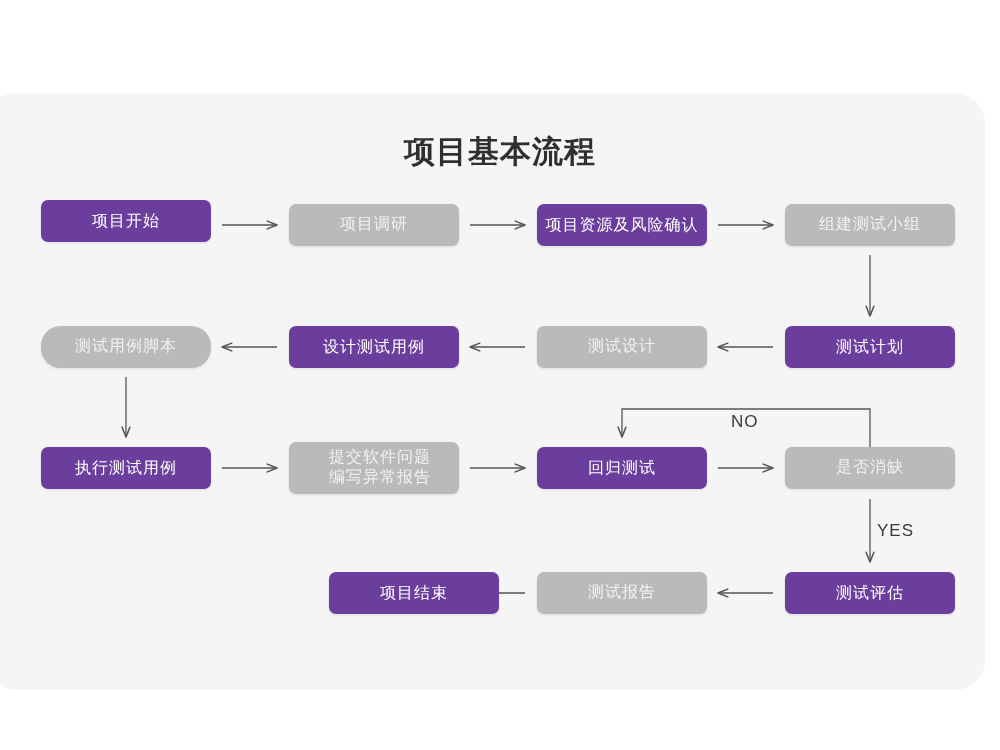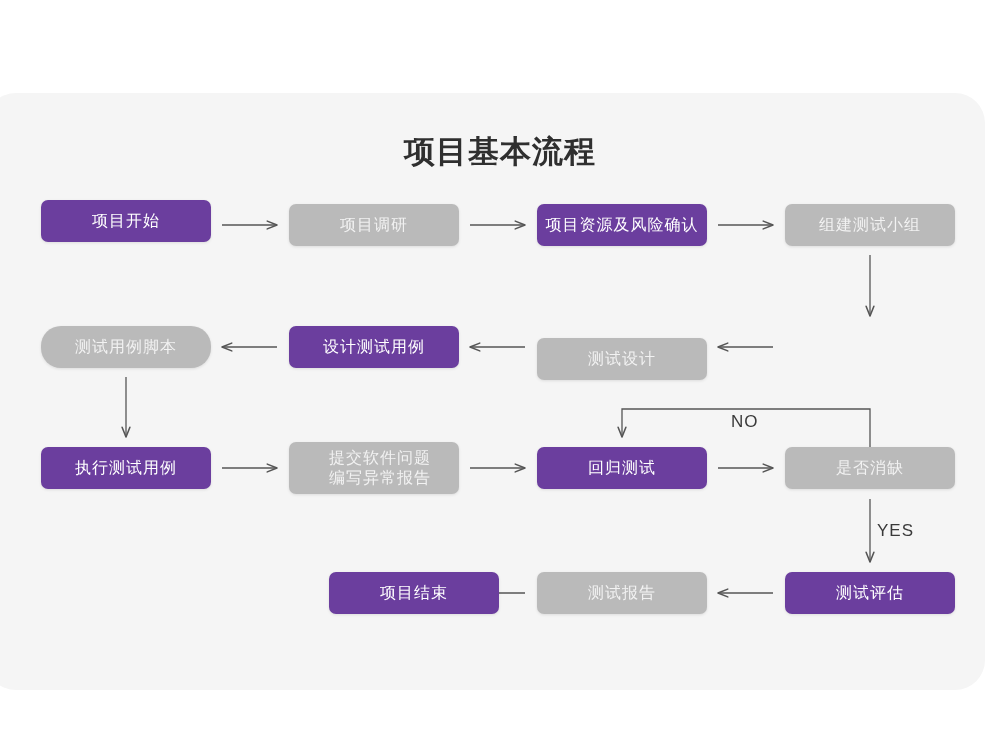--- a/index.html
+++ b/index.html
@@ -70,20 +70,21 @@
     box-shadow: 0 1px 3px rgba(0,0,0,0.10);
     white-space: pre-line;
   }
   .node.purple {
     background: #6b3e9e;
     color: #ffffff;
   }
   .node.gray {
     background: #bababa;
     color: #f2f2f2;
+    font-family: Liberation Mono, monospace;
   }
   .node.tall {
     height: 52px;
     padding-left: 12px;
   }
   .edge-label {
     position: absolute;
     font-size: 17px;
     color: #3a3a3a;
     letter-spacing: 1px;
@@ -129,21 +130,22 @@
     <line x1="773" y1="593" x2="718" y2="593" stroke="#555555" stroke-width="1.3" marker-end="url(#arrowhead)"></line>
     <line x1="525" y1="593" x2="470" y2="593" stroke="#555555" stroke-width="1.3" marker-end="url(#arrowhead)"></line>
   </svg>
 
   <div id="diagram">
     <div class="node purple" style="left:41px;  top:200px;">项目开始</div>
     <div class="node gray" style="left:289px; top:204px;">项目调研</div>
     <div class="node purple" style="left:537px; top:204px;">项目资源及风险确认</div>
     <div class="node gray" style="left:785px; top:204px;">组建测试小组</div>
 
-    <div class="node gray" style="left:537px; top:326px;margin-top:12px;">测试设计</div>
+    <div class="node purple" style="left:785px; top:326px;">测试计划</div>
+    <div class="node gray" style="left:537px; top:326px;">测试设计</div>
     <div class="node purple" style="left:289px; top:326px;">设计测试用例</div>
     <div class="node gray" style="left:41px;  top:326px;border-radius:20px;">测试用例脚本</div>
 
     <div class="node purple" style="left:41px;  top:447px;">执行测试用例</div>
     <div class="node gray tall" style="left:289px; top:442px;">提交软件问题
 编写异常报告</div>
     <div class="node purple" style="left:537px; top:447px;">回归测试</div>
     <div class="node gray" style="left:785px; top:447px;">是否消缺</div>
 
     <div class="node purple" style="left:785px; top:572px;">测试评估</div>

